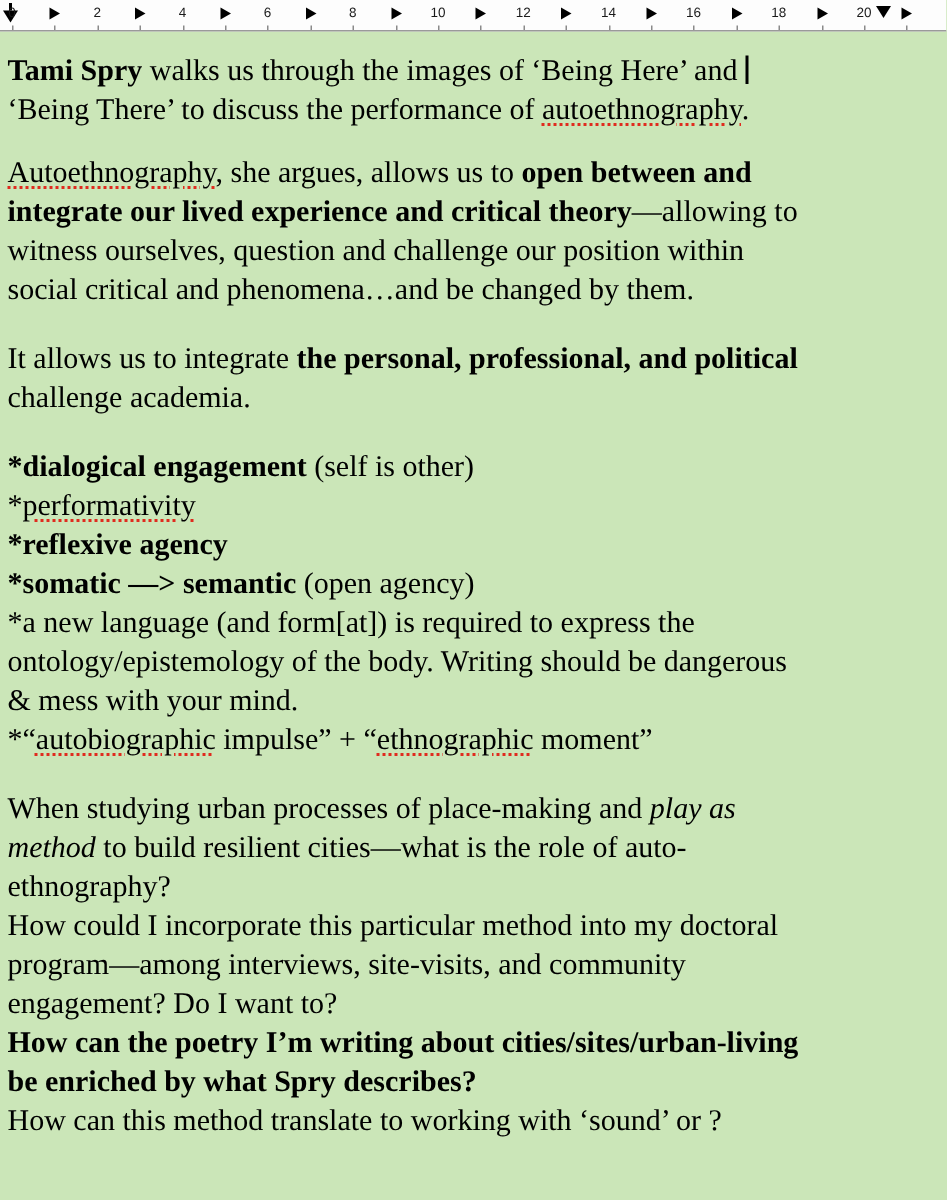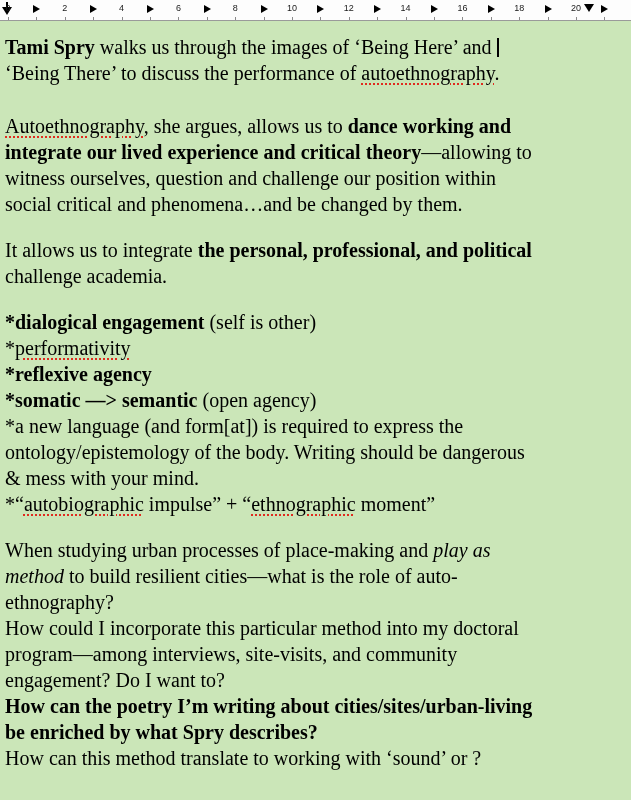--- a/index.html
+++ b/index.html
@@ -13,21 +13,21 @@
   .rnum{position:absolute;top:3px;transform:translateX(-50%);font:9px "Liberation Sans",sans-serif;color:#1a1a1a}
   .rarrow{position:absolute;top:5px;width:0;height:0;border-top:4px solid transparent;border-bottom:4px solid transparent;border-left:7px solid #000}
   .rtick{position:absolute;bottom:0;width:1px;height:3px;background:#8a8a8a}
   .tri{width:0;height:0;border-left:5px solid transparent;border-right:5px solid transparent;border-top:8px solid #000}
   .marker-left{position:absolute;left:2px;top:2px}
   .marker-left .stem{width:2px;height:5px;background:#000;margin:0 auto}
   .marker-right{position:absolute;left:584px;top:4px}
   
   .doc{padding:13px 6px 0 5px;font-size:20px;line-height:26px;color:#000}
   .para{margin:0 0 20px 0}
-  .para:first-child{margin-bottom:27px}
+  .para:first-child{margin-bottom:16px}
   .line{white-space:nowrap}
   .b{font-weight:bold}
   .i{font-style:italic}
   .sq{
     text-decoration-line:underline;
     text-decoration-style:dotted;
     text-decoration-color:#e02b1e;
     text-decoration-thickness:2px;
     text-underline-offset:3px;
   }
@@ -87,21 +87,21 @@
     <div class="rarrow" style="left: 601.4px;"></div>
     <div class="rtick" style="left: 604.4px;"></div>
   </div>
 
 <div class="doc" style="color: rgb(0, 0, 0);">
     <div class="para">
       <div class="line"><span class="b ">Tami Spry</span><span class=""> walks us through the images of ‘Being Here’ and </span><span class="cursor"></span></div>
       <div class="line"><span class="">‘Being There’ to discuss the performance of </span><span class="sq">autoethnography</span><span class="">.</span></div>
     </div>
     <div class="para">
-      <div class="line"><span class="sq">Autoethnography</span><span class="">, she argues, allows us to </span><span class="b ">dance working and</span></div>
+      <div class="line"><span class="sq">Autoethnography</span><span class="">, she argues, allows us to </span><span class="b ">open between and</span></div>
       <div class="line"><span class="b ">integrate our lived experience and critical theory</span><span class="">—allowing to</span></div>
       <div class="line"><span class="">witness ourselves, question and challenge our position within</span></div>
       <div class="line"><span class="">social critical and phenomena…and be changed by them.</span></div>
     </div>
     <div class="para">
       <div class="line"><span class="">It allows us to integrate </span><span class="b ">the personal, professional, and political</span></div>
       <div class="line"><span class="">challenge academia.</span></div>
     </div>
     <div class="para">
       <div class="line"><span class="b ">*dialogical engagement</span><span class=""> (self is other)</span></div>

